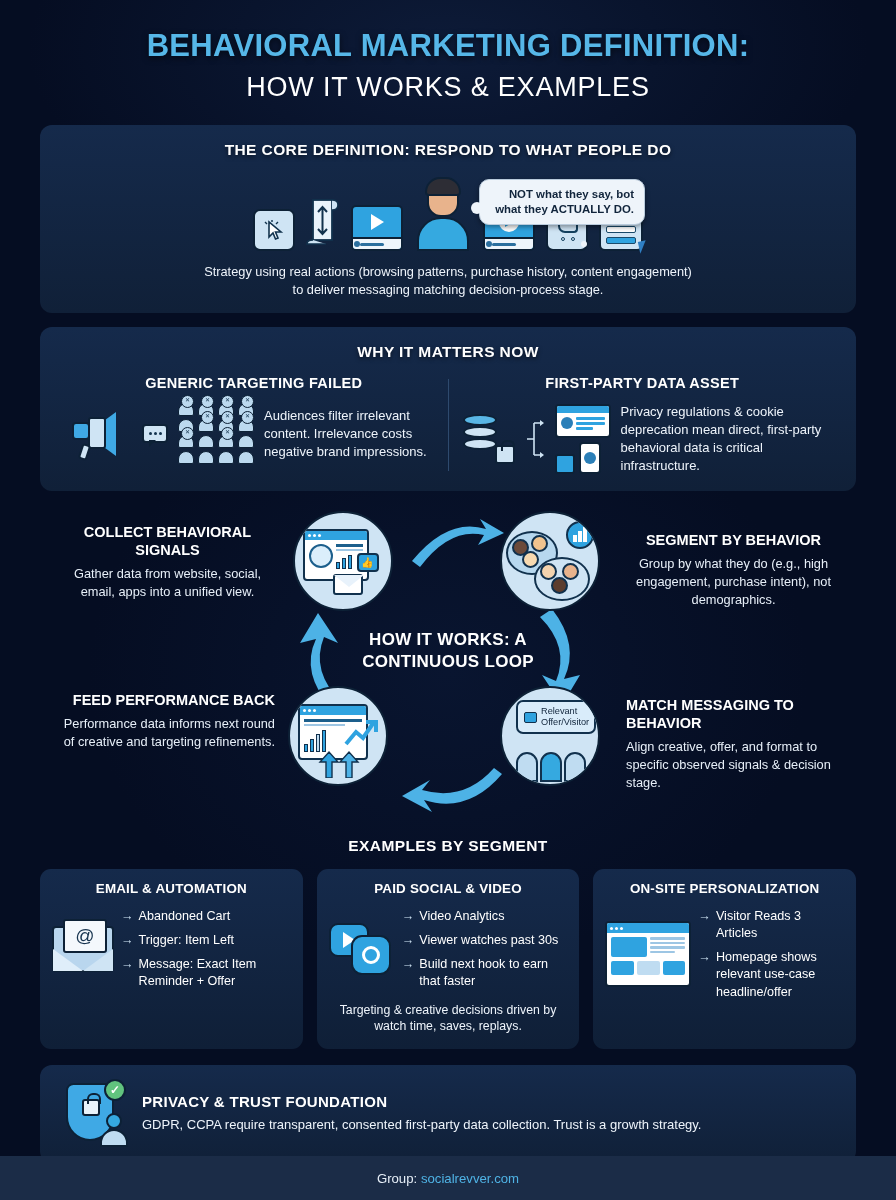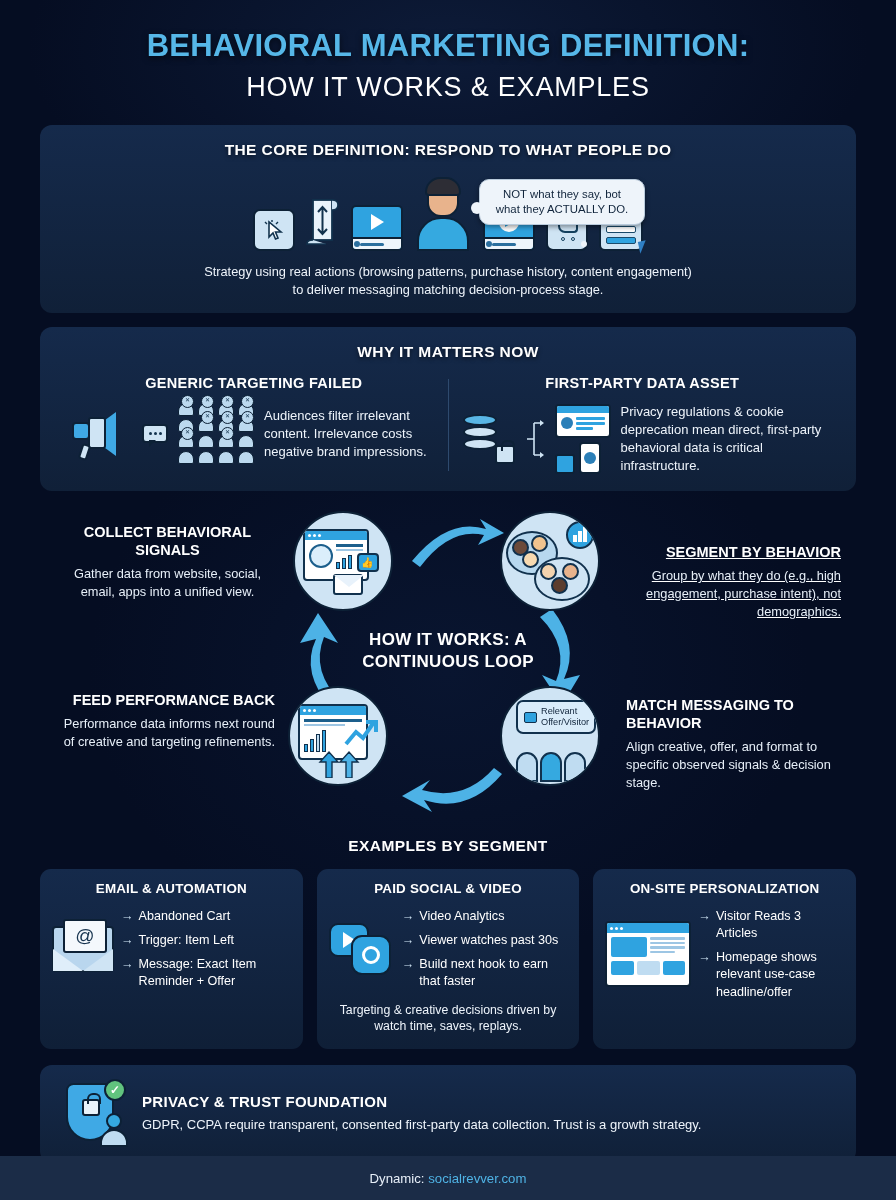--- a/index.html
+++ b/index.html
@@ -73,21 +73,21 @@
 
   .form{width:44px;height:44px;border-radius:6px;background:#cfe4f4;border:2px solid #0d2136;
     padding:5px;display:flex;flex-direction:column;gap:4px;justify-content:center;}
   .form i{display:block;height:7px;border:1.5px solid #1a4a6b;border-radius:2px;background:#fff;}
   .form i.sel{background:#2fa3e0;}
   .cursor{position:absolute;right:-4px;bottom:-2px;width:0;height:0;
     border-left:8px solid #2f7fc4;border-bottom:12px solid transparent;transform:rotate(-12deg);}
 
   .bubble{position:absolute;right:-2px;top:-28px;background:#eef4fa;color:#10243b;border-radius:10px;
     padding:7px 10px;font-size:11.4px;line-height:1.32;width:166px;border:1px solid #b9cbdc;
-    box-shadow:0 2px 5px rgba(0,0,0,.4);text-align:center;}
+    box-shadow:0 2px 5px rgba(0,0,0,.4);text-align:right;font-weight:bold;}
   .bubble:after{content:"";position:absolute;left:-9px;bottom:10px;width:12px;height:12px;
     background:#eef4fa;border-radius:50%;}
   .bubble-dot{position:absolute;left:-18px;bottom:4px;width:6px;height:6px;background:#eef4fa;border-radius:50%;}
 
   
   .why-grid{display:flex;margin-top:14px;}
   .why-col{flex:1;padding:0 12px;position:relative;}
   .divider{width:1px;background:#2e4a6e;margin:4px 0;}
   .why-body{display:flex;align-items:center;gap:10px;margin-top:12px;}
   .why-text{font-size:13px;line-height:1.38;color:#eef4fb;}
@@ -125,21 +125,21 @@
   .phone{width:22px;height:32px;background:#fff;border:2px solid #0d2136;border-radius:4px;display:flex;align-items:center;justify-content:center;}
   .phone .av{width:12px;height:12px;border-radius:50%;background:#2b7fb8;}
 
   
   .loop{position:relative;height:330px;margin-top:10px;}
   .loop .txtblock{position:absolute;width:215px;}
   .loop .lt{font-size:14.5px;font-weight:bold;line-height:1.25;margin-bottom:6px;}
   .loop .lb{font-size:12.8px;line-height:1.38;color:#e7eff8;}
   .tb-tl{left:60px;top:22px;text-align:center;}
   .tb-bl{left:60px;top:190px;text-align:right;}
-  .tb-tr{right:55px;top:42px;text-align:right;text-decoration:underline;}
+  .tb-tr{right:55px;top:30px;text-align:center;}
   .tb-br{right:55px;top:195px;text-align:left;}
   .loopcenter{position:absolute;left:50%;top:128px;transform:translateX(-50%);text-align:center;
     font-size:17px;font-weight:bold;line-height:1.3;width:230px;letter-spacing:.3px;}
   .node{position:absolute;width:100px;height:100px;border-radius:50%;background:#cfe4f4;
     border:2px solid #0d2136;display:flex;align-items:center;justify-content:center;overflow:hidden;}
   .n-tl{left:293px;top:10px;}
   .n-tr{left:500px;top:10px;}
   .n-bl{left:288px;top:185px;}
   .n-br{left:500px;top:185px;}
   .mini-win{width:66px;height:52px;background:#fff;border:2px solid #11314d;border-radius:4px;overflow:hidden;}
@@ -616,15 +616,15 @@
         </span>
     </div>
     <div>
       <div class="priv-title">PRIVACY &amp; TRUST FOUNDATION</div>
       <div class="priv-body">GDPR, CCPA require transparent, consented first-party data collection. Trust is a growth strategy.</div>
     </div>
   </div>
 </div>
 
 <div class="footer">
-  <span>Dynamic:</span>&nbsp;
+  <span>Group:</span>&nbsp;
   <a href="#">socialrevver.com</a>
 </div>
 
 </body></html>

